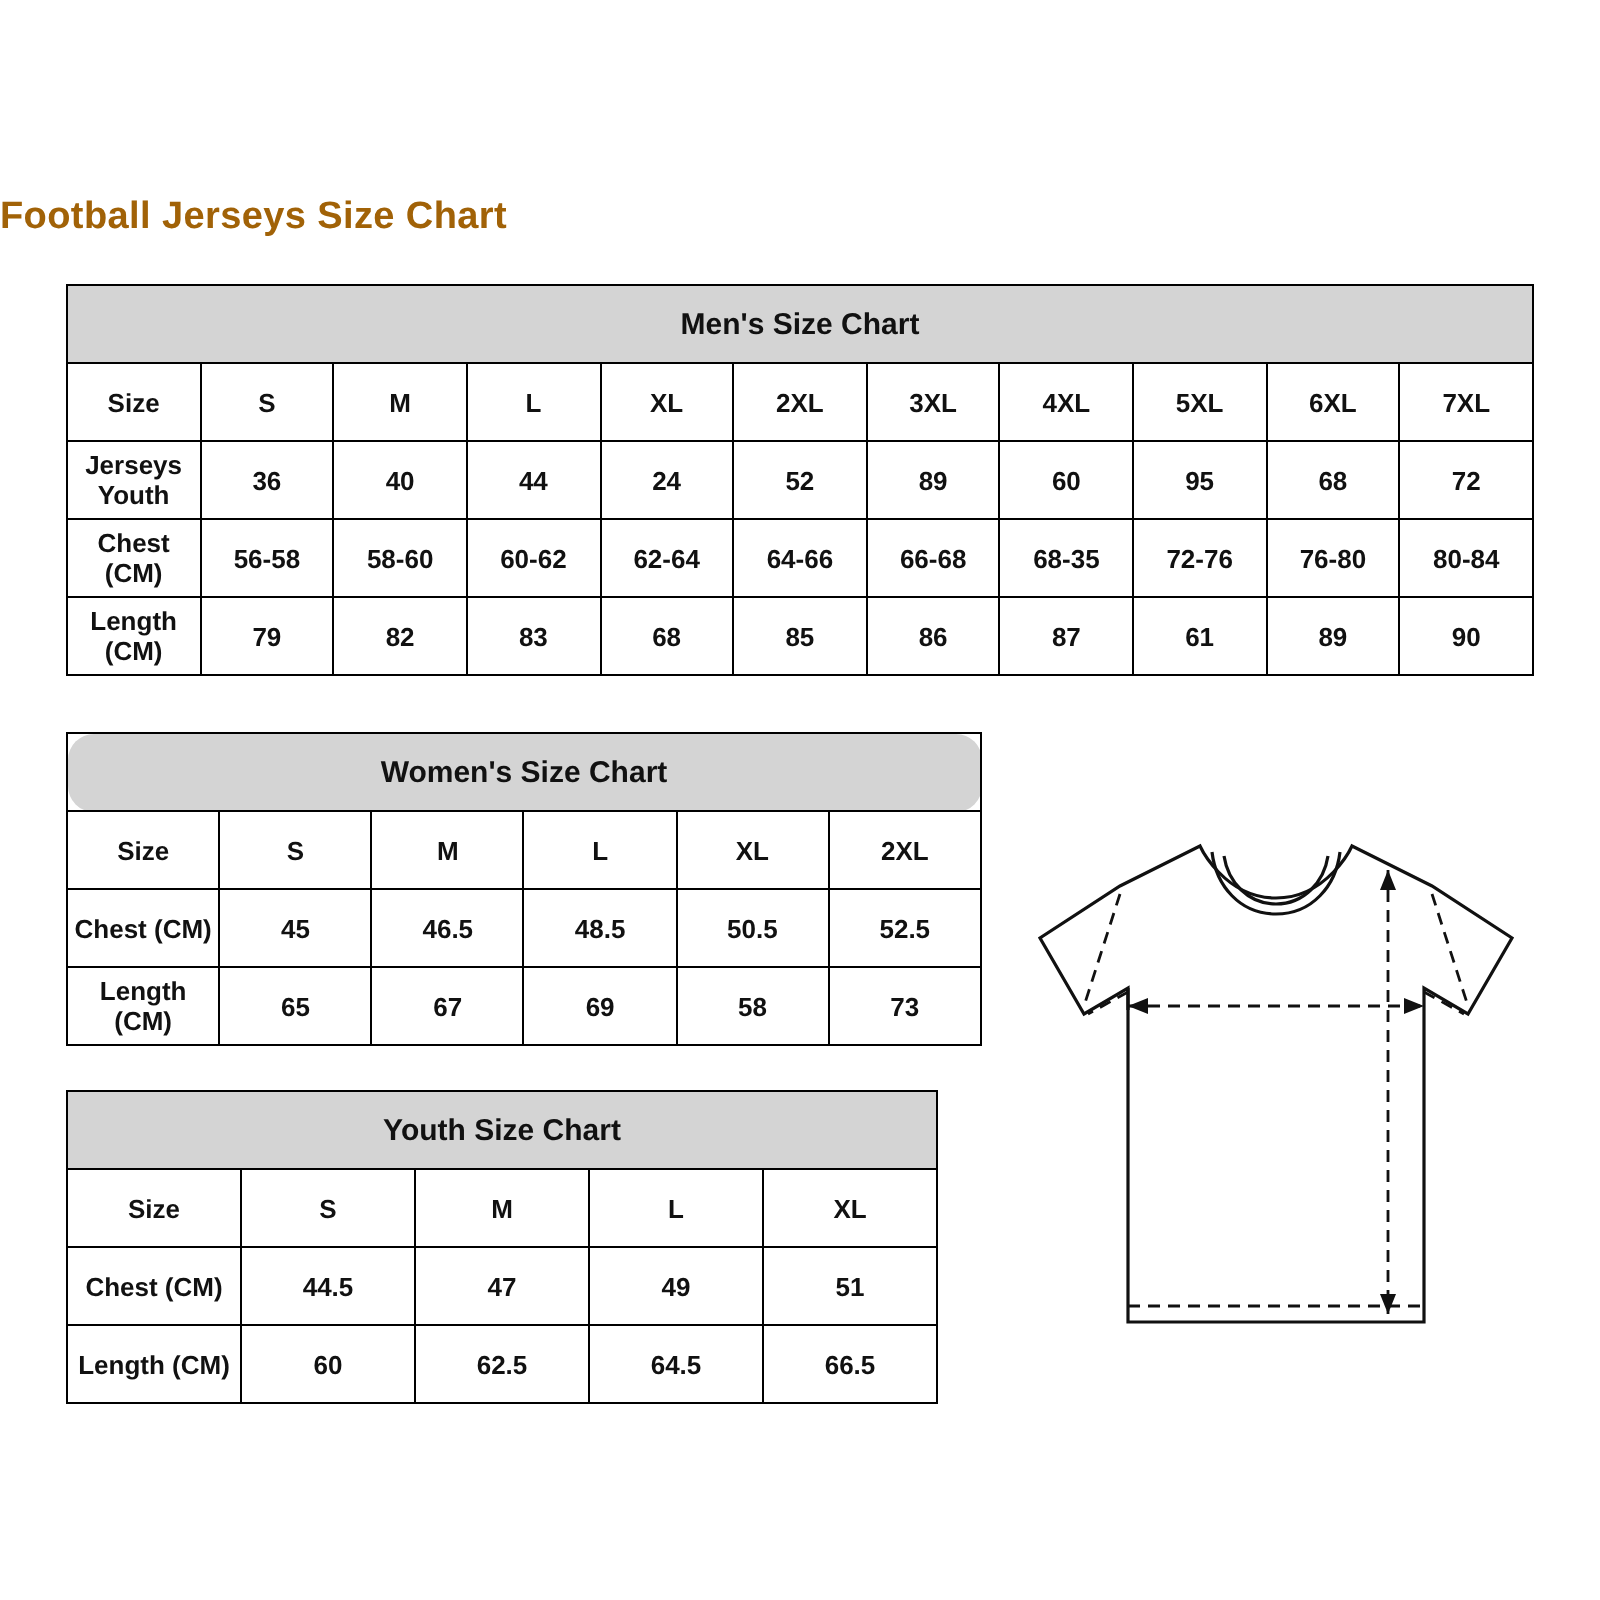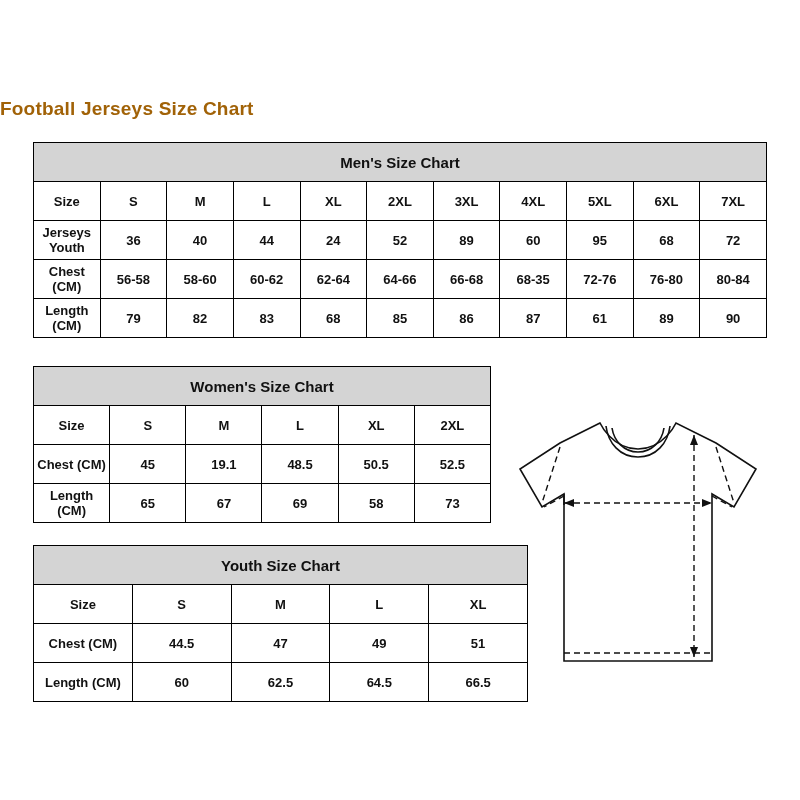--- a/index.html
+++ b/index.html
@@ -68,29 +68,29 @@
   #mens-table td { height: 38px; }
   #mens-table .col-label { width: 118px; }
 
   
   #womens-table {
     position: absolute;
     left: 33px;
     top: 366px;
     width: 458px;
   }
-  #womens-table td { height: 38px; }
+  #womens-table td { height: 38px; border-radius: 13px; }
   #womens-table .col-label { width: 118px; }
 
   
   #youth-table {
     position: absolute;
     left: 33px;
     top: 545px;
-    width: 495px;
+    width: 436px;
   }
   #youth-table td { height: 38px; }
   #youth-table .col-label { width: 118px; }
 
   
   .shirt-wrap {
     position: absolute;
     left: 498px;
     top: 395px;
     width: 290px;
@@ -176,21 +176,21 @@
           <td class="row-head col-label">Size</td>
           <td>S</td>
           <td>M</td>
           <td>L</td>
           <td>XL</td>
           <td>2XL</td>
         </tr>
         <tr>
           <td class="row-head col-label">Chest (CM)</td>
           <td>45</td>
-          <td>19.1</td>
+          <td>46.5</td>
           <td>48.5</td>
           <td>50.5</td>
           <td>52.5</td>
         </tr>
         <tr>
           <td class="row-head col-label">Length (CM)</td>
           <td>65</td>
           <td>67</td>
           <td>69</td>
           <td>58</td>

